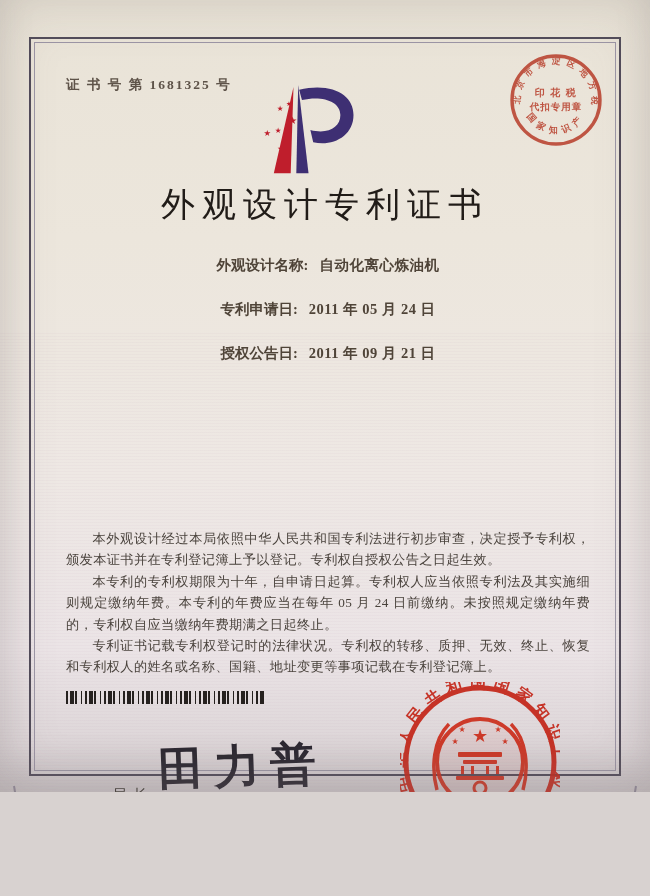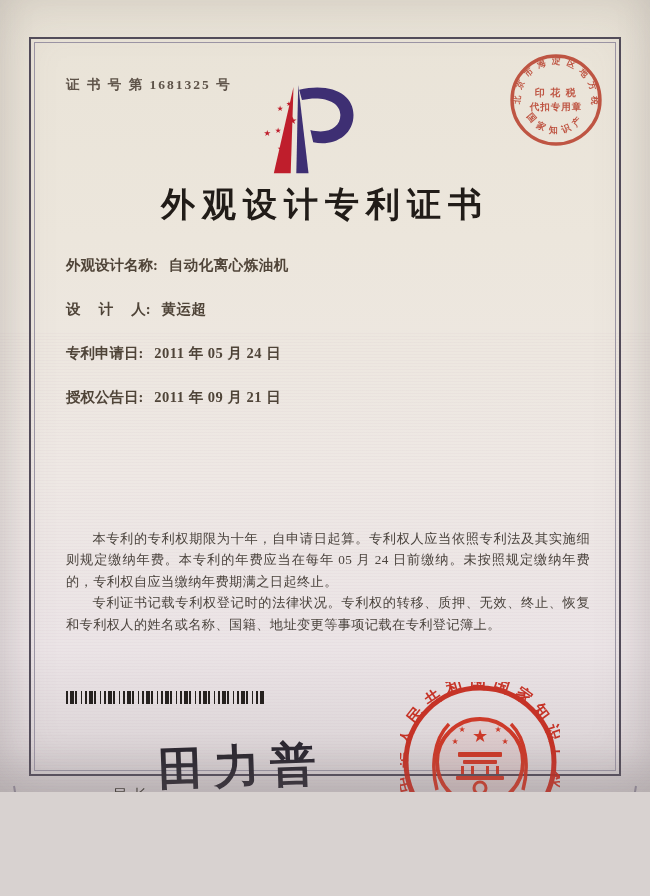--- a/index.html
+++ b/index.html
@@ -33,23 +33,23 @@
   }
   .logo{
     position:absolute; left:50%; top:82px; transform:translateX(-50%); margin-left:6px;
     width:150px; height:96px; z-index:3;
   }
   .tax-seal{
     position:absolute; left:506px; top:50px; width:100px; height:100px; z-index:4; opacity:.88;
   }
   .title{
     position:absolute; left:0; right:0; top:182px; text-align:center; z-index:3;
-    font-size:34px; font-weight:700; letter-spacing:7px; color:#211c18;
-  }
-  .fields{ position:absolute; left:66px; right:60px; top:256px; z-index:3; }
+    font-size:34px; font-weight:400; letter-spacing:7px; color:#211c18;
+  }
+  .fields{ position:absolute; left:66px; right:60px; top:256px; z-index:3;text-align:center; }
   .frow{ margin-bottom:25px; font-size:14.5px; font-weight:600; color:#4f4438; }
   .flabel{ white-space:pre; }
   .fvalue{ margin-left:11px; white-space:pre; letter-spacing:.5px; }
   .body-text{ position:absolute; left:66px; right:60px; top:528px; z-index:3; }
   .body-text p{
     font-size:13.2px; line-height:1.62; color:#4a433d; text-align:justify;
     text-indent:2em; letter-spacing:.4px; font-weight:500;
   }
   .barcode{
     position:absolute; left:66px; top:691px; width:198px; height:13px; z-index:3;
@@ -128,31 +128,29 @@
     <text x="50" y="60" font-size="9.5" fill="#b9422f" text-anchor="middle" letter-spacing="1" font-weight="bold">代扣专用章</text>
   </svg>
 
   <div class="title">外观设计专利证书</div>
 
   <div class="fields">
     <div class="frow">
       <span class="flabel">外观设计名称:</span><span class="fvalue">自动化离心炼油机</span>
     </div>
     <div class="frow">
-      <span class="flabel">设　 计　 人:</span><span class="fvalue">黄运超</span>
-    </div>
-    <div class="frow">
       <span class="flabel">专利申请日:</span><span class="fvalue">2011 年 05 月 24 日</span>
     </div>
     <div class="frow">
       <span class="flabel">授权公告日:</span><span class="fvalue">2011 年 09 月 21 日</span>
     </div>
   </div>
 
   <div class="body-text">
+    <p>本外观设计经过本局依照中华人民共和国专利法进行初步审查，决定授予专利权，颁发本证书并在专利登记簿上予以登记。专利权自授权公告之日起生效。</p>
     <p>本专利的专利权期限为十年，自申请日起算。专利权人应当依照专利法及其实施细则规定缴纳年费。本专利的年费应当在每年 05 月 24 日前缴纳。未按照规定缴纳年费的，专利权自应当缴纳年费期满之日起终止。</p>
     <p>专利证书记载专利权登记时的法律状况。专利权的转移、质押、无效、终止、恢复和专利权人的姓名或名称、国籍、地址变更等事项记载在专利登记簿上。</p>
   </div>
 
   <div class="barcode"></div>
 
   <div class="director">局长</div>
   <div class="signature">田力普</div>
 
   <svg class="office-seal" viewBox="0 0 160 160" aria-hidden="true">

